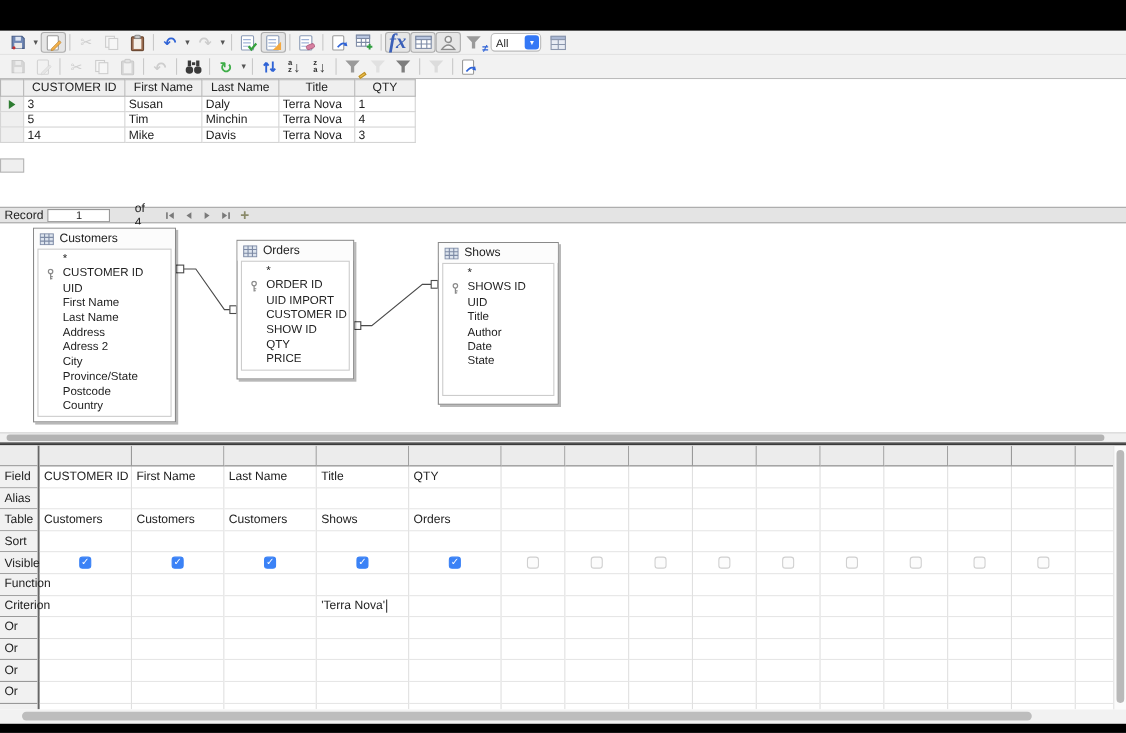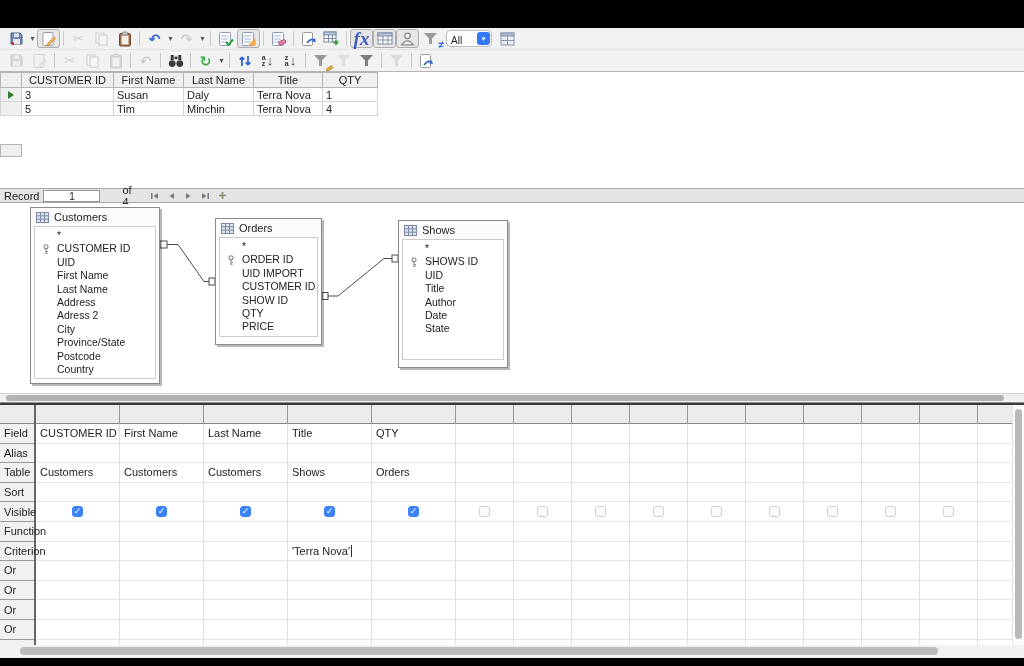--- a/index.html
+++ b/index.html
@@ -360,20 +360,28 @@
           <td>1</td>
         </tr>
         <tr>
           <td class="rowhead"></td>
           <td>5</td>
           <td>Tim</td>
           <td>Minchin</td>
           <td>Terra Nova</td>
           <td>4</td>
         </tr>
+        <tr>
+          <td class="rowhead"></td>
+          <td>14</td>
+          <td>Mike</td>
+          <td>Davis</td>
+          <td>Terra Nova</td>
+          <td>3</td>
+        </tr>
       </tbody>
         </table>
       <div class="extrarowhead"></div>
     </div>
 
     <div class="recbar">
       <span class="lbl">Record</span>
       <span class="recinput">1</span>
       <span class="recof">of 4</span>
       <span class="navb">

